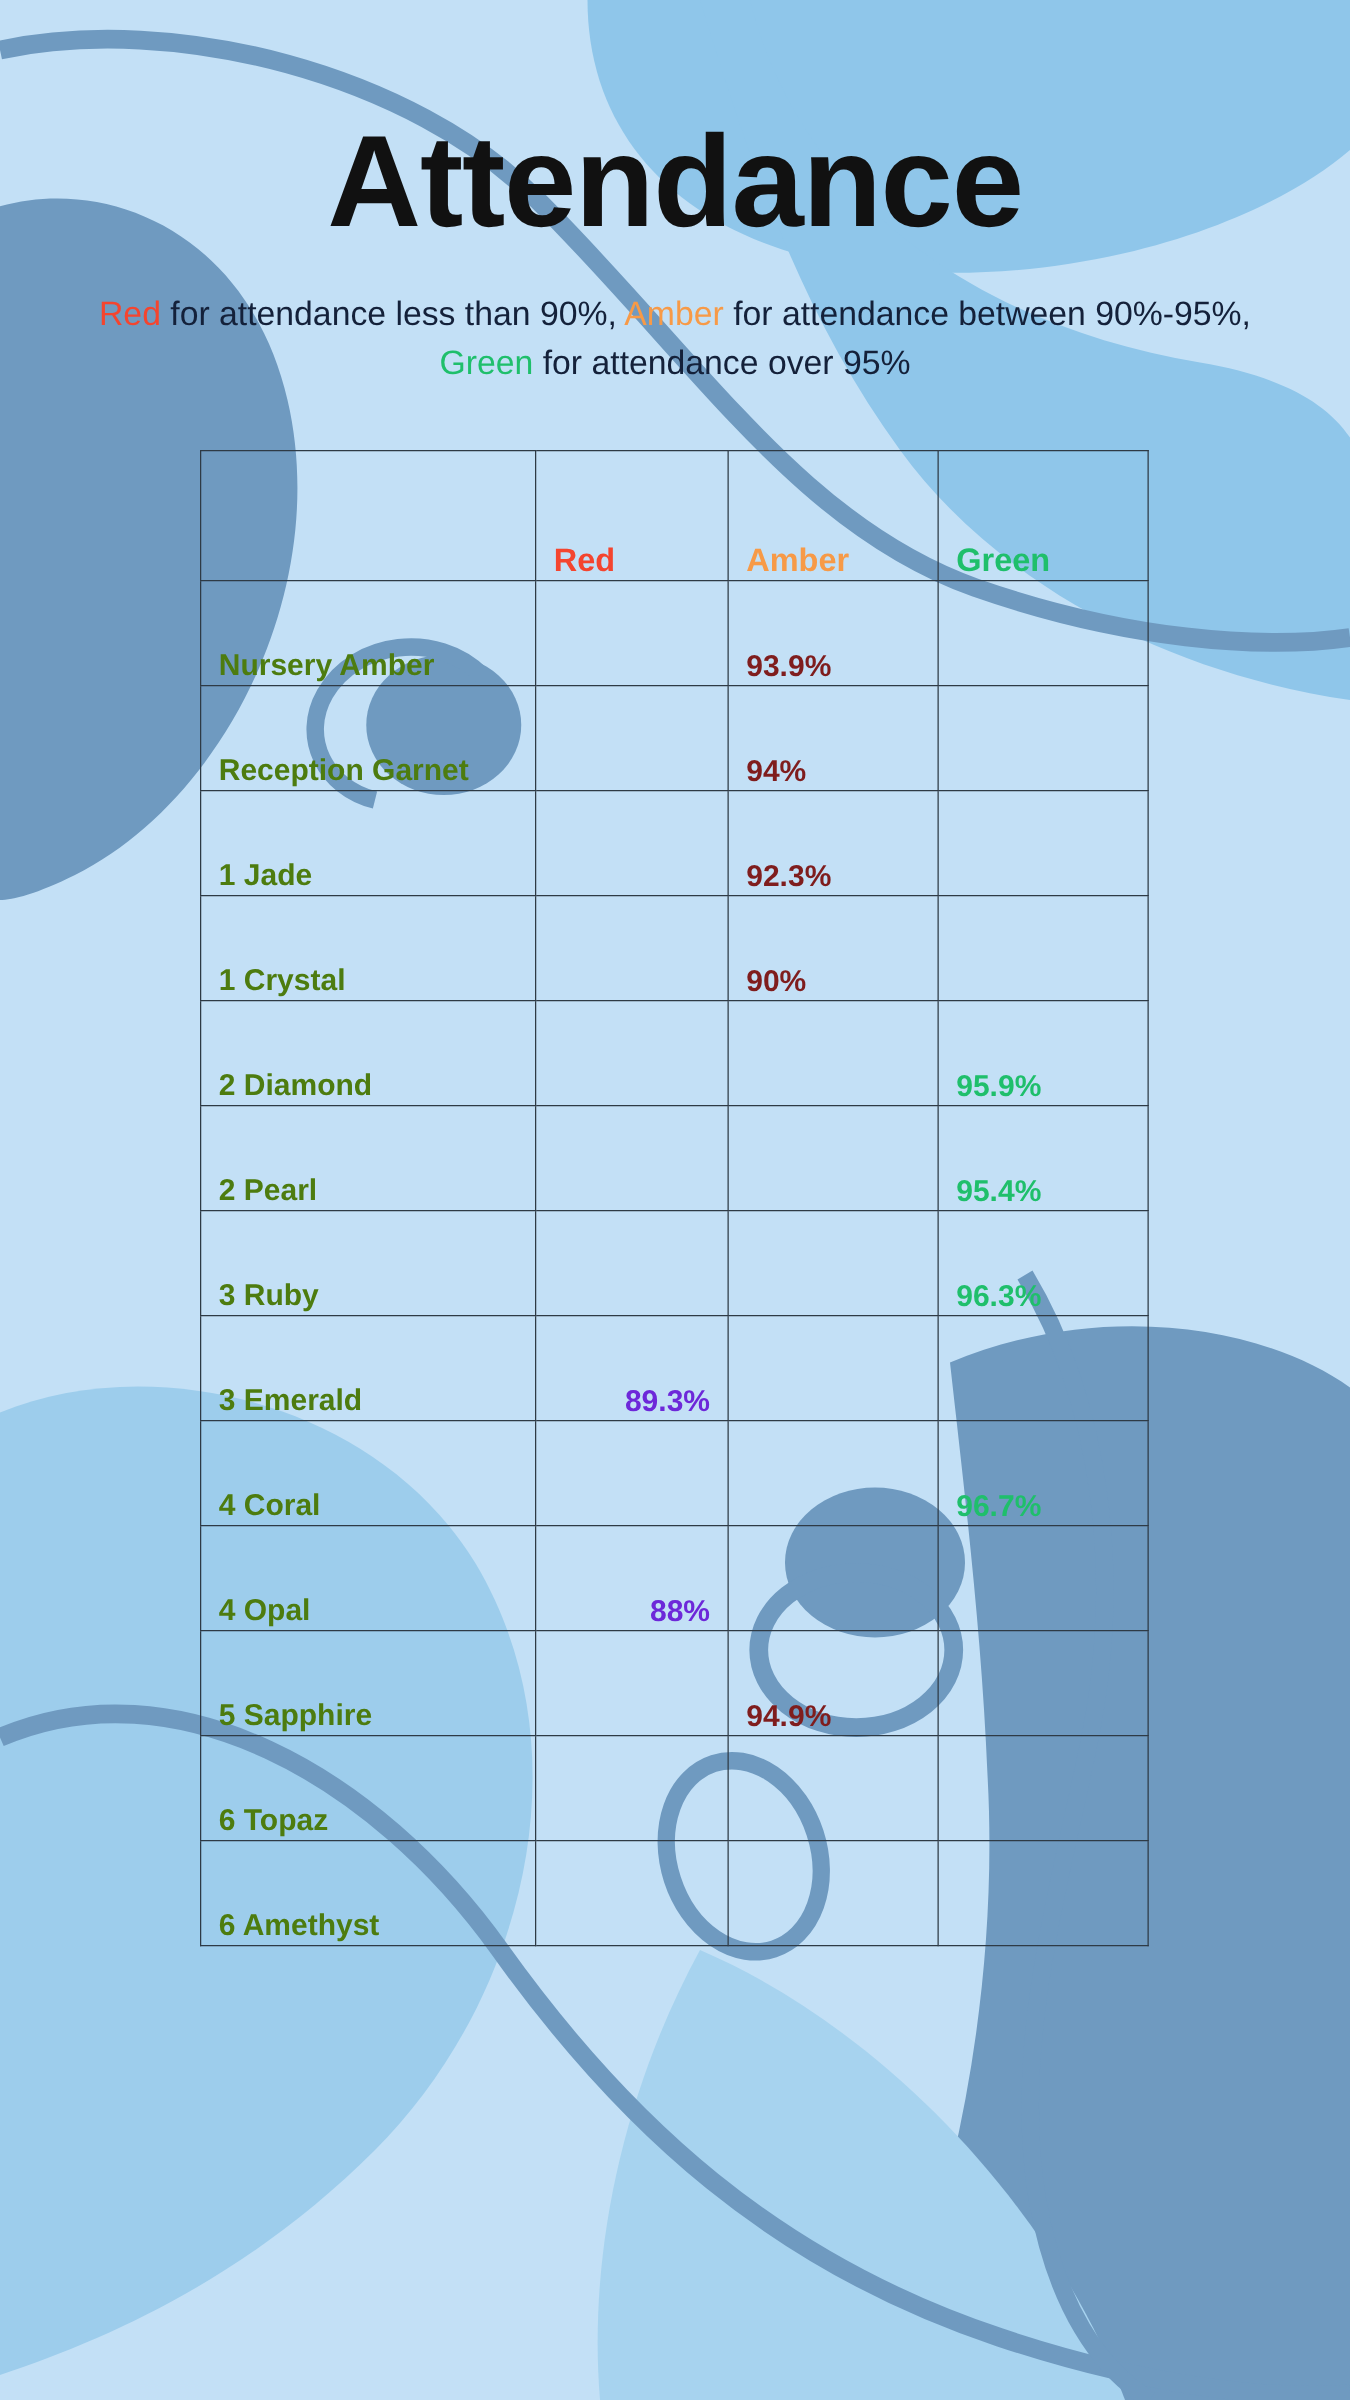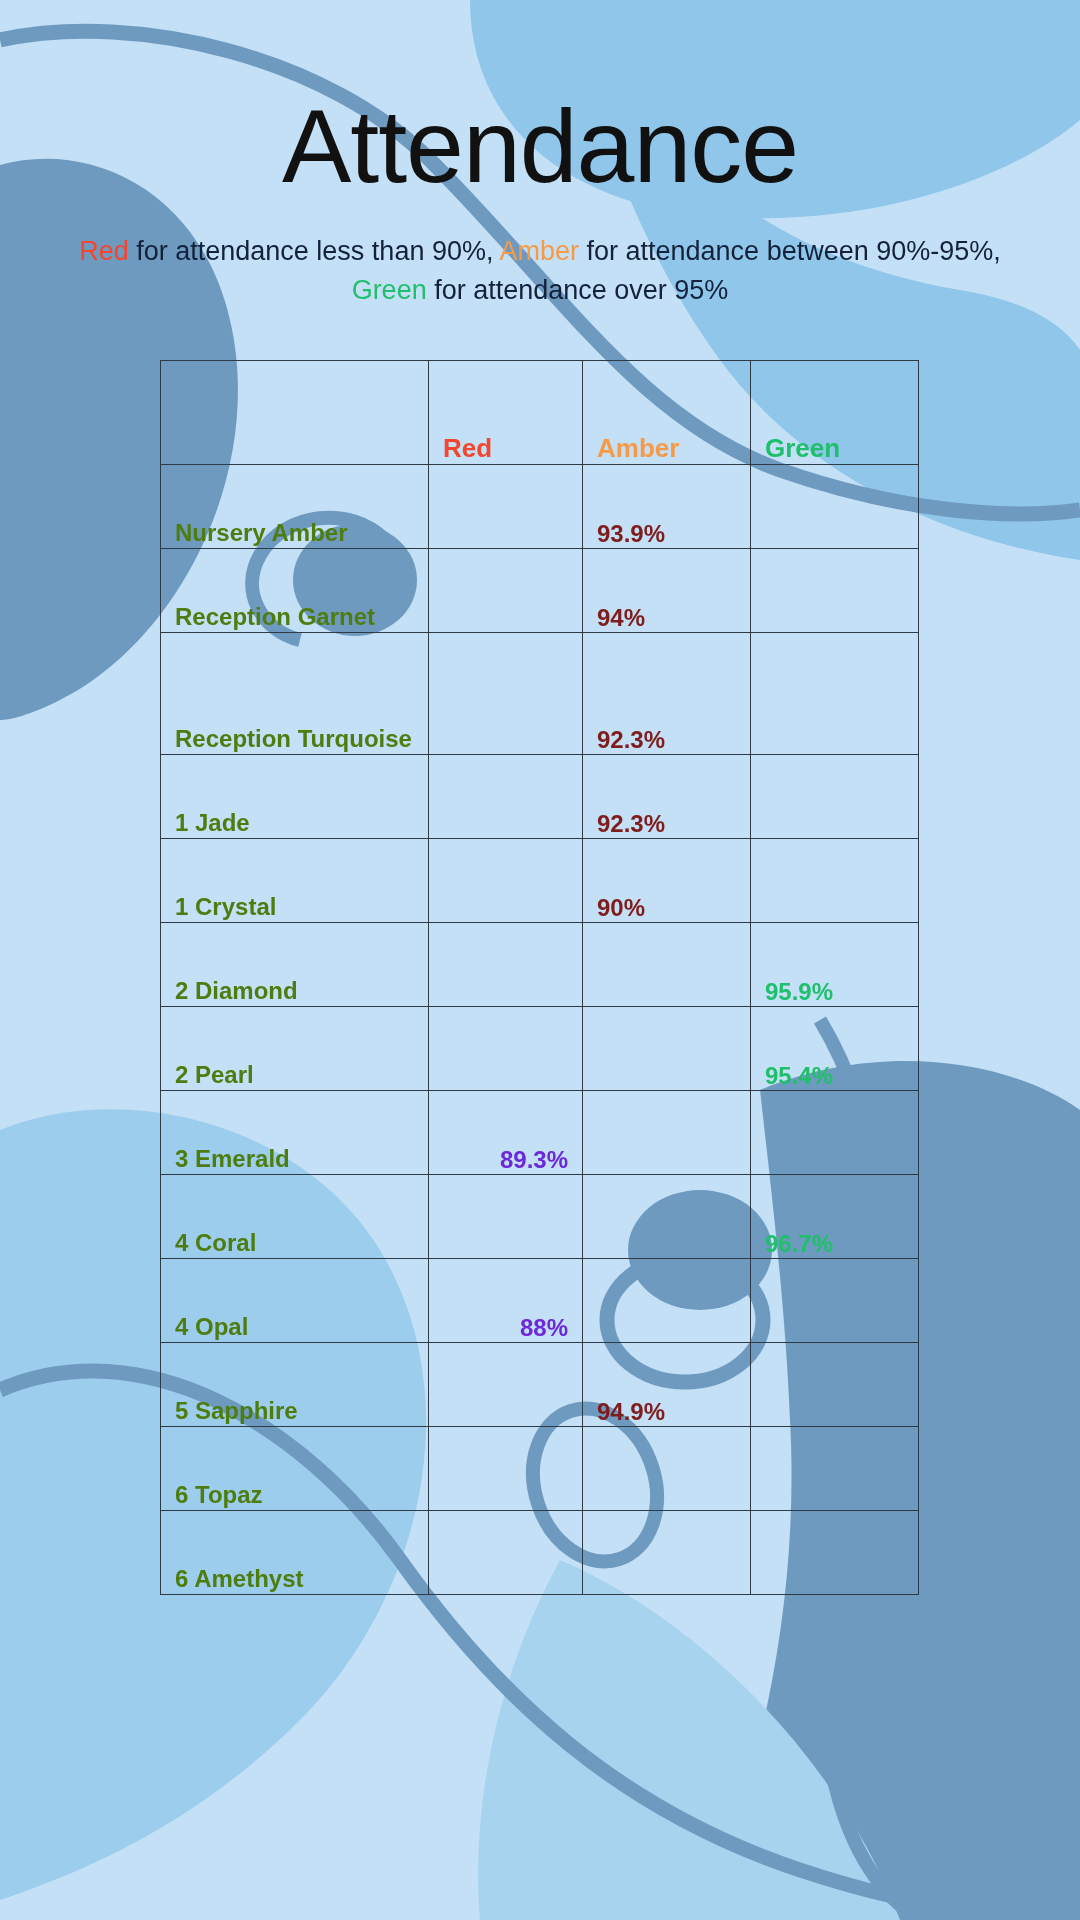--- a/index.html
+++ b/index.html
@@ -32,21 +32,21 @@
     height: 1920px;
   }
 
   .title {
     position: absolute;
     top: 92px;
     left: 0;
     width: 1080px;
     text-align: center;
     font-size: 104px;
-    font-weight: normal;
+    font-weight: bold;
     letter-spacing: -1px;
     color: #111111;
     line-height: 1.05;
   }
 
   .subtitle {
     position: absolute;
     top: 232px;
     left: 40px;
     width: 1000px;
@@ -163,49 +163,49 @@
             <td class="val-red"></td>
             <td class="val-amber">93.9%</td>
             <td class="val-green"></td>
           </tr>
           <tr>
             <td class="name">Reception Garnet</td>
             <td class="val-red"></td>
             <td class="val-amber">94%</td>
             <td class="val-green"></td>
           </tr>
-          <tr class="tall">
-            <td class="name">Reception Turquoise</td>
+          <tr>
+            <td class="name">1 Jade</td>
             <td class="val-red"></td>
             <td class="val-amber">92.3%</td>
             <td class="val-green"></td>
           </tr>
           <tr>
-            <td class="name">1 Jade</td>
-            <td class="val-red"></td>
-            <td class="val-amber">92.3%</td>
-            <td class="val-green"></td>
-          </tr>
-          <tr>
             <td class="name">1 Crystal</td>
             <td class="val-red"></td>
             <td class="val-amber">90%</td>
             <td class="val-green"></td>
           </tr>
           <tr>
             <td class="name">2 Diamond</td>
             <td class="val-red"></td>
             <td class="val-amber"></td>
             <td class="val-green">95.9%</td>
           </tr>
           <tr>
             <td class="name">2 Pearl</td>
             <td class="val-red"></td>
             <td class="val-amber"></td>
             <td class="val-green">95.4%</td>
+          </tr>
+          <tr>
+            <td class="name">3 Ruby</td>
+            <td class="val-red"></td>
+            <td class="val-amber"></td>
+            <td class="val-green">96.3%</td>
           </tr>
           <tr>
             <td class="name">3 Emerald</td>
             <td class="val-red">89.3%</td>
             <td class="val-amber"></td>
             <td class="val-green"></td>
           </tr>
           <tr>
             <td class="name">4 Coral</td>
             <td class="val-red"></td>

